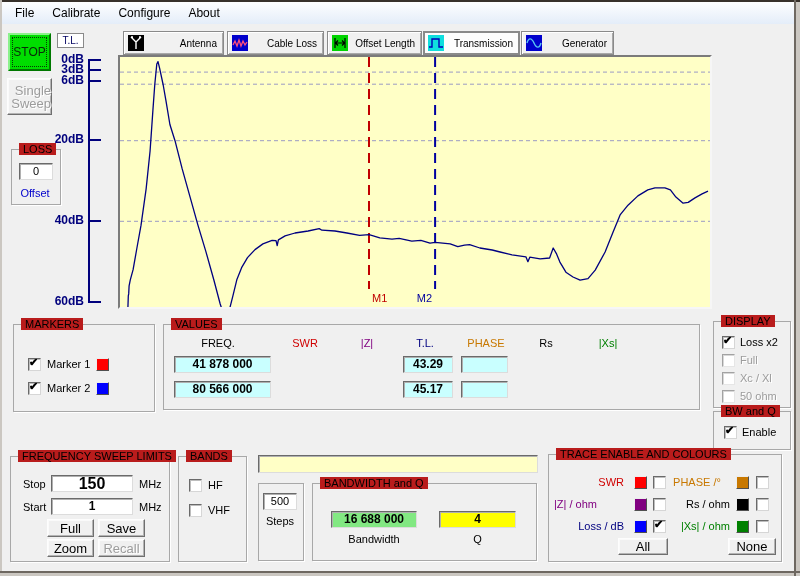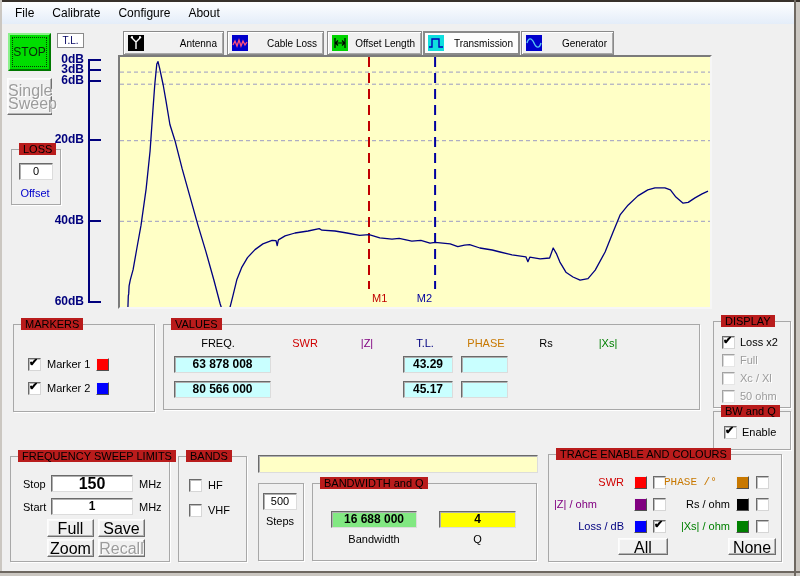--- a/index.html
+++ b/index.html
@@ -23,21 +23,21 @@
     display:flex;align-items:center;justify-content:space-between;padding:0 6px 0 3px;box-sizing:border-box}
   .tab.active{background:#fdfdfd;box-shadow:inset 0 0 0 1px #8a8a8a}
   .tab-label{font-size:10px}
   .tab svg{width:18px;height:16px;flex:0 0 auto}
 
   
   .group{position:absolute;border:1px solid #a8a8a8;box-shadow:1px 1px 0 #ffffff}
   .group-title{position:absolute;top:-7px;left:7px;background:#b91c1c;padding:0 4px;line-height:12px;white-space:nowrap}
   .btn{position:absolute;background:#f0f0f0;border:1px solid;border-color:#fdfdfd #6f6f6f #6f6f6f #fdfdfd;
     box-shadow:inset -1px -1px 0 #b4b4b4, inset 1px 1px 0 #fafafa;
-    text-align:center;font-size:16px;display:flex;align-items:flex-start;justify-content:center;box-sizing:border-box;cursor:default}
+    text-align:center;font-size:13px;display:flex;align-items:flex-end;justify-content:center;box-sizing:border-box;cursor:default}
   .btn.disabled{color:#9c9c9c;text-shadow:1px 1px 0 #fff}
   .sunken{position:absolute;background:#fff;border:1px solid;border-color:#6a6a6a #dcdcdc #dcdcdc #6a6a6a;
     box-shadow:inset 1px 1px 0 #b0b0b0;box-sizing:border-box;text-align:center}
   .cb{position:absolute;width:13px;height:13px;background:#fff;border:1px solid;
     border-color:#6a6a6a #d6d6d6 #d6d6d6 #6a6a6a;box-shadow:inset 1px 1px 0 #bdbdbd;box-sizing:border-box}
   .cb.checked::after{content:"\2714";position:absolute;left:0px;top:-3px;font-size:11px;font-weight:bold;color:#000}
   .cb.disabled{border-color:#a2a2a2 #e6e6e6 #e6e6e6 #a2a2a2;box-shadow:inset 1px 1px 0 #d8d8d8}
   .swatch{position:absolute;width:13px;height:13px;border:1px solid;border-color:#ececec #4f4f4f #4f4f4f #ececec;box-sizing:border-box}
   .lbl{position:absolute;line-height:13px;white-space:nowrap}
   .dis{color:#9c9c9c;text-shadow:1px 1px 0 #fff}
@@ -178,21 +178,21 @@
   <div class="group" style="left:163px;top:324px;width:535px;height:84px">
     <span class="group-title">VALUES</span>
     <span class="vhead" style="left: 24px; color: rgb(0, 0, 0);">FREQ.</span>
     <span class="vhead" style="left: 111px; color: rgb(208, 0, 0);">SWR</span>
     <span class="vhead" style="left: 173px; color: rgb(128, 0, 128);">|Z|</span>
     <span class="vhead" style="left: 231px; color: rgb(0, 0, 128);">T.L.</span>
     <span class="vhead" style="left: 292px; color: rgb(200, 120, 0);">PHASE</span>
     <span class="vhead" style="left: 352px; color: rgb(0, 0, 0);">Rs</span>
     <span class="vhead" style="left: 414px; color: rgb(0, 128, 0);">|Xs|</span>
 
-    <div class="sunken valbox" style="left:10px;top:31px;width:97px;height:17px">63 878 008</div>
+    <div class="sunken valbox" style="left:10px;top:31px;width:97px;height:17px">41 878 000</div>
     <div class="sunken valbox" style="left:239px;top:31px;width:50px;height:17px">43.29</div>
     <div class="sunken valbox" style="left:297px;top:31px;width:47px;height:17px"></div>
     <div class="sunken valbox" style="left:10px;top:56px;width:97px;height:17px">80 566 000</div>
     <div class="sunken valbox" style="left:239px;top:56px;width:50px;height:17px">45.17</div>
     <div class="sunken valbox" style="left:297px;top:56px;width:47px;height:17px"></div>
   </div>
 
   <div class="group" style="left:713px;top:321px;width:76px;height:85px">
     <span class="group-title">DISPLAY</span>
     <span class="cb checked" style="left:8px;top:14px"></span>
@@ -247,21 +247,21 @@
     <div class="sunken" style="left: 126px; top: 27px; width: 77px; height: 17px; font-weight: bold; font-size: 12px; line-height: 15px; background-color: rgb(255, 255, 0);">4</div>
     <span class="lbl" style="left:126px;top:49px;width:77px;text-align:center">Q</span>
   </div>
 
   <div class="group" style="left:548px;top:454px;width:232px;height:106px">
     <span class="group-title">TRACE ENABLE AND COLOURS</span>
 
     <span class="lbl" style="left: 5px; top: 21px; width: 70px; text-align: right; color: rgb(208, 0, 0);">SWR</span>
     <span class="swatch" style="left: 85px; top: 21px; background-color: rgb(255, 0, 0);"></span>
     <span class="cb" style="left:104px;top:21px"></span>
-    <span class="lbl" style="left: 115px; top: 21px; width: 66px; text-align: left; color: rgb(200, 120, 0); font-family: Liberation Mono, monospace;">PHASE /°</span>
+    <span class="lbl" style="left: 115px; top: 21px; width: 66px; text-align: center; color: rgb(200, 120, 0);">PHASE /°</span>
     <span class="swatch" style="left: 187px; top: 21px; background-color: rgb(200, 120, 0);"></span>
     <span class="cb" style="left:207px;top:21px"></span>
 
     <span class="lbl" style="left: 5px; top: 43px; width: 70px; color: rgb(128, 0, 128);">|Z| / ohm</span>
     <span class="swatch" style="left: 85px; top: 43px; background-color: rgb(128, 0, 128);"></span>
     <span class="cb" style="left:104px;top:43px"></span>
     <span class="lbl" style="left: 115px; top: 43px; width: 66px; text-align: right; color: rgb(0, 0, 0);">Rs / ohm</span>
     <span class="swatch" style="left: 187px; top: 43px; background-color: rgb(0, 0, 0);"></span>
     <span class="cb" style="left:207px;top:43px"></span>
 

